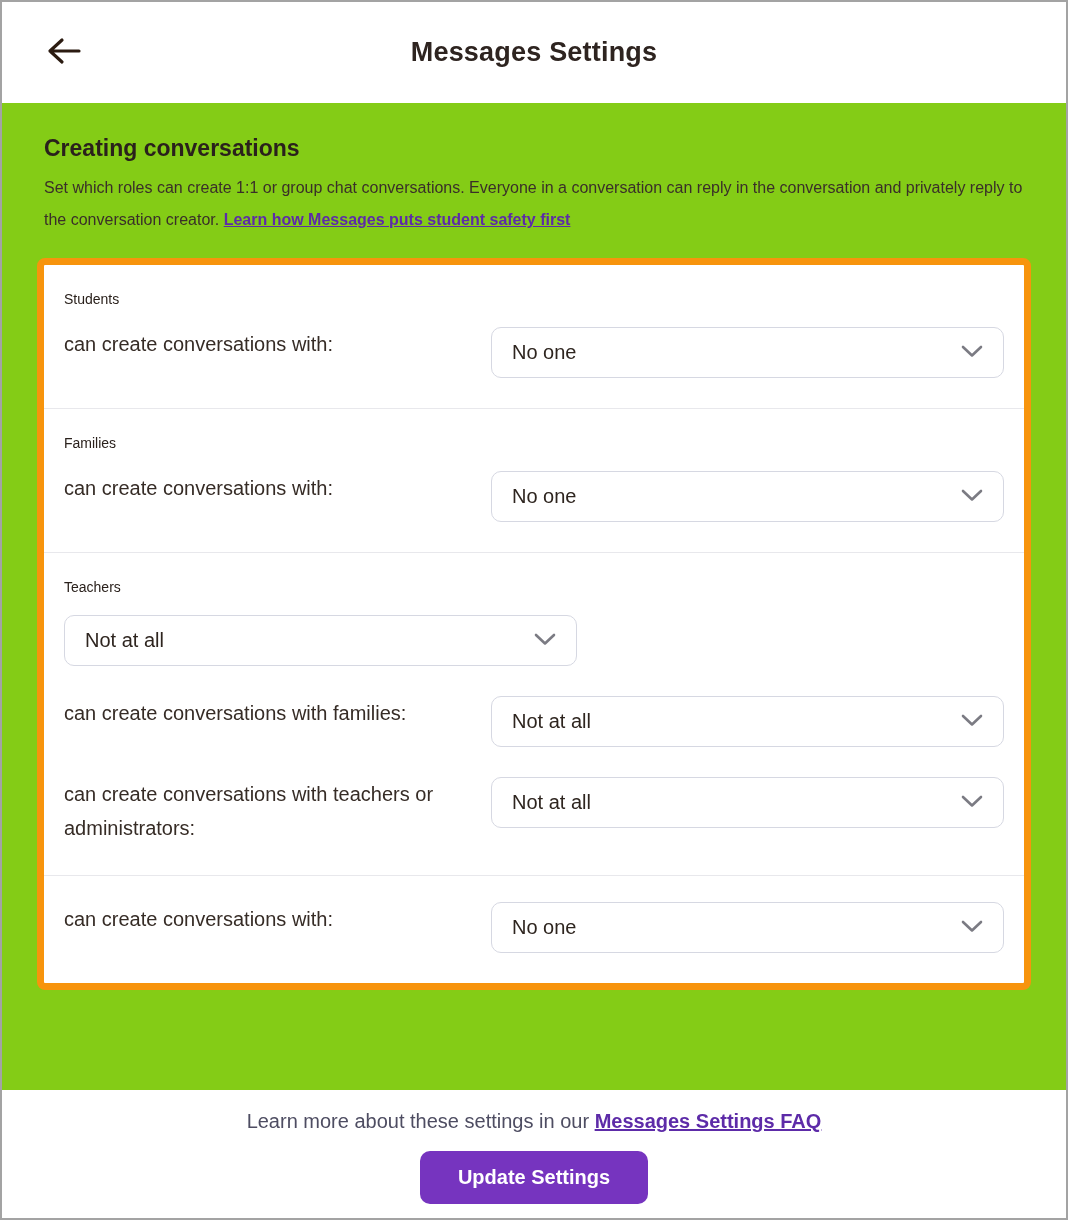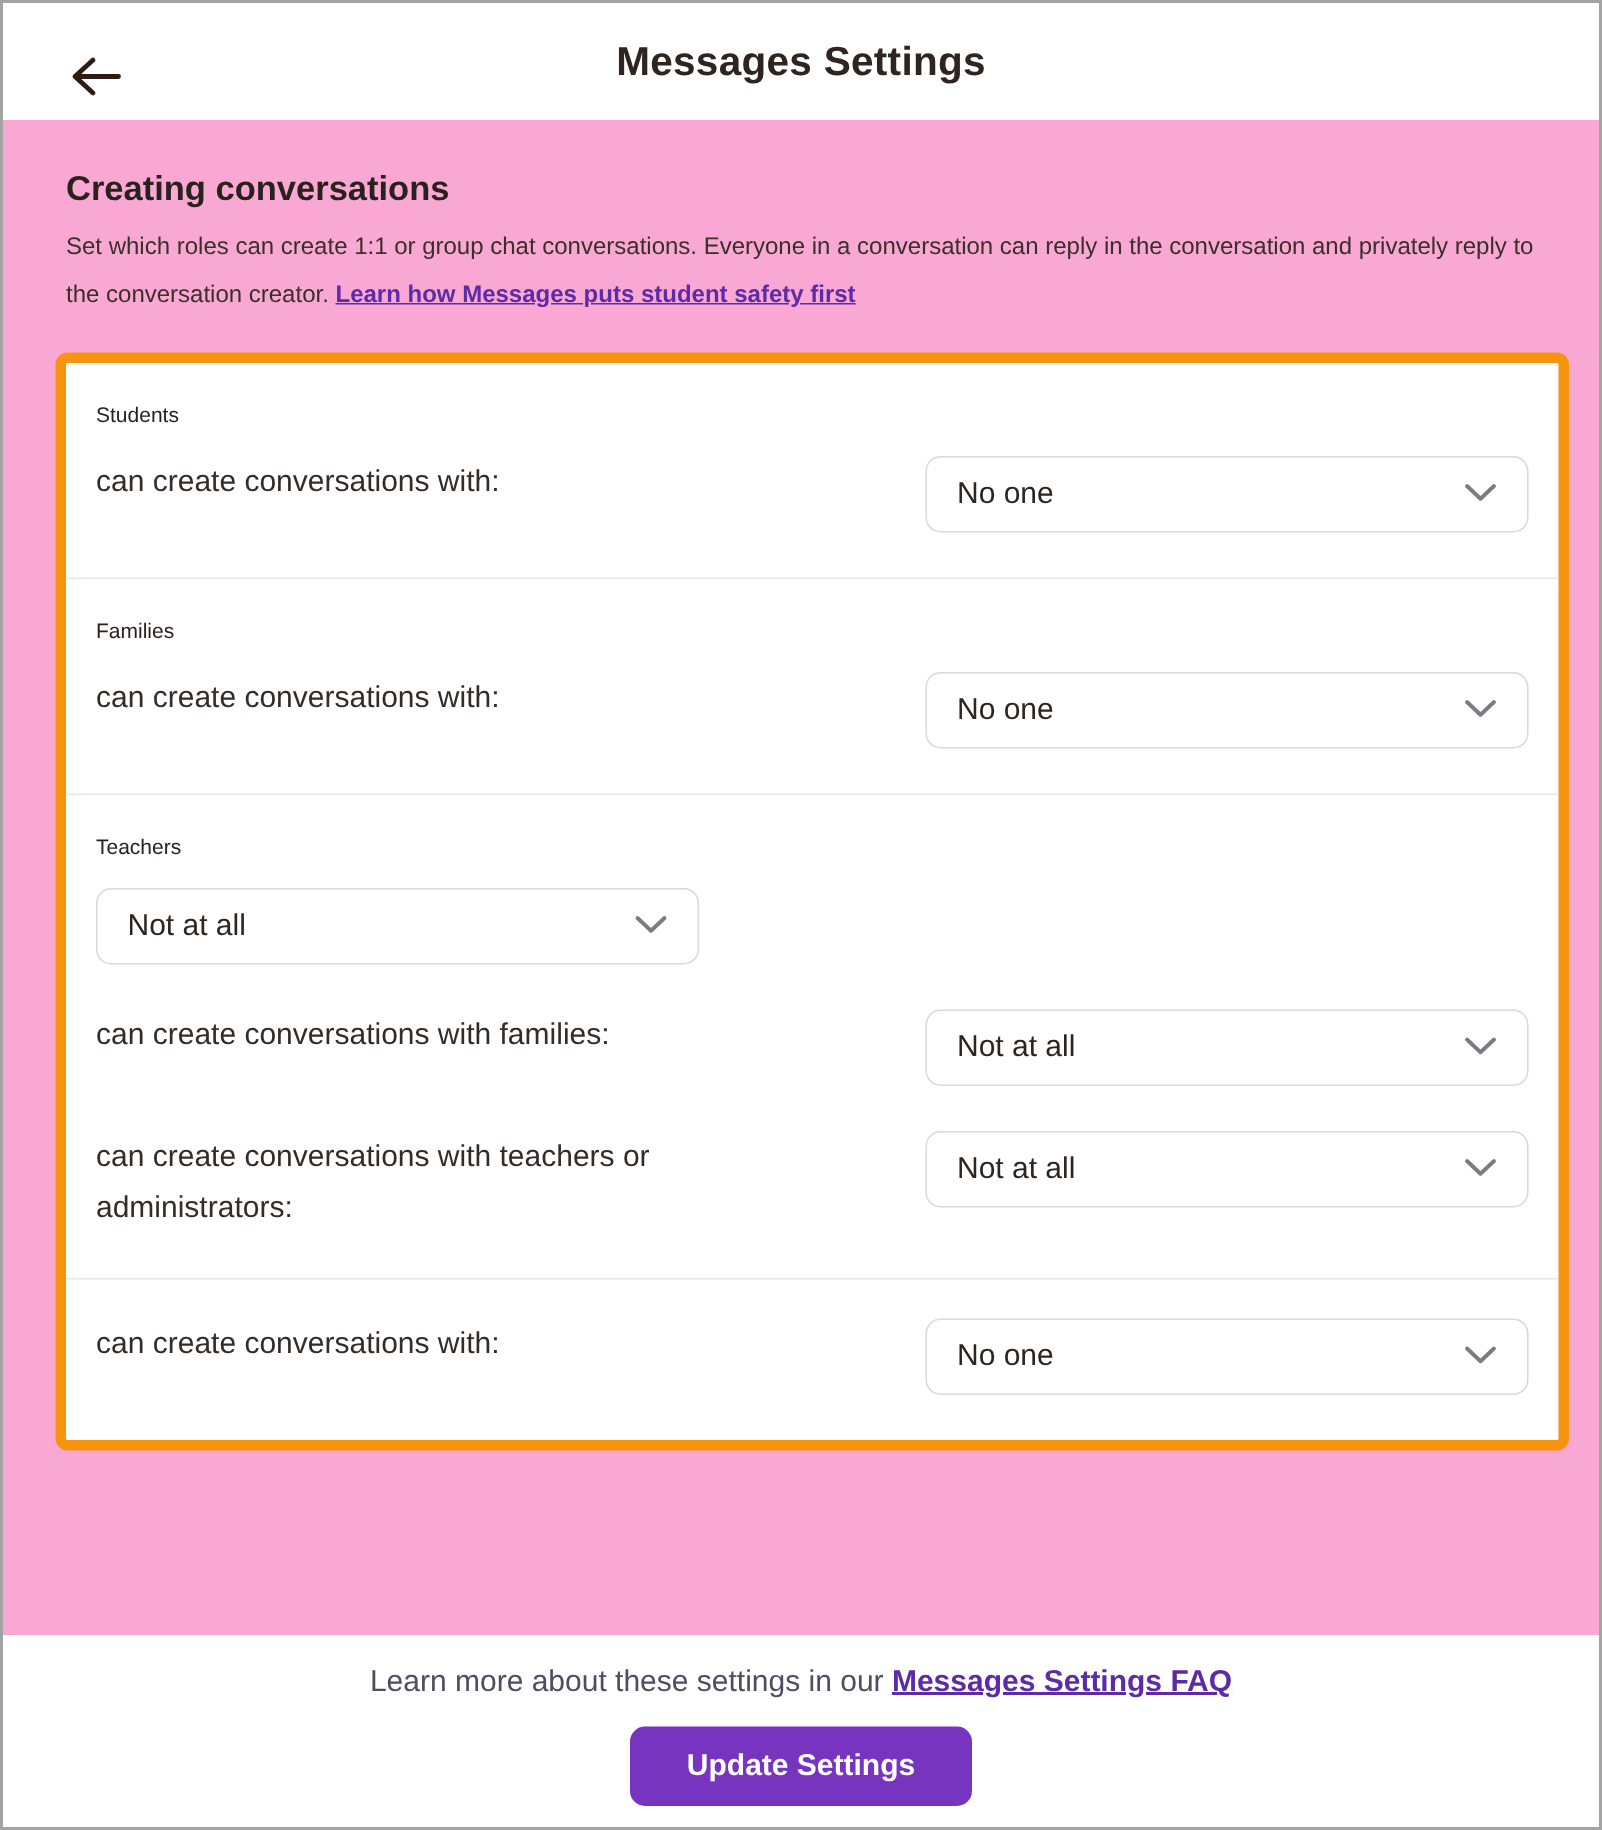--- a/index.html
+++ b/index.html
@@ -13,21 +13,21 @@
     border: 2px solid #a3a3a3;
     background: #f0f1f5;
     display: flex;
     flex-direction: column;
     overflow: hidden;
   }
 
   
   .app-header {
     background: #ffffff;
-    height: 78px;
+    height: 101px;
     flex: 0 0 auto;
     position: relative;
     display: flex;
     align-items: center;
     justify-content: center;
     text-align: center;
   }
   .back-btn {
     position: absolute;
     left: 40px;
@@ -44,22 +44,22 @@
   .app-title {
     font-size: 27px;
     font-weight: bold;
     color: #2e2420;
     letter-spacing: 0.2px;
   }
 
   
   .main {
     flex: 1 1 auto;
-    background: #f9a8d4;
-    padding: 32px 27px 0 42px;
+    background: #84cc16;
+    padding: 32px 42px 0 42px;
   }
   .section-heading {
     font-size: 23px;
     font-weight: bold;
     color: #2a211c;
     margin-bottom: 10px;
   }
   .description {
     font-size: 16px;
     line-height: 32px;
@@ -107,21 +107,21 @@
   }
   .setting-row + .setting-row { margin-top: 30px; }
   .row-label {
     font-size: 20px;
     line-height: 34px;
     color: #362c26;
     font-weight: 500;
     max-width: 480px;
   }
   .select {
-    width: 402px;
+    width: 513px;
     min-height: 51px;
     flex: 0 0 auto;
     background: #ffffff;
     border: 1px solid #d6d8e2;
     border-radius: 10px;
     display: flex;
     align-items: center;
     justify-content: space-between;
     padding: 0 20px;
     cursor: pointer;

